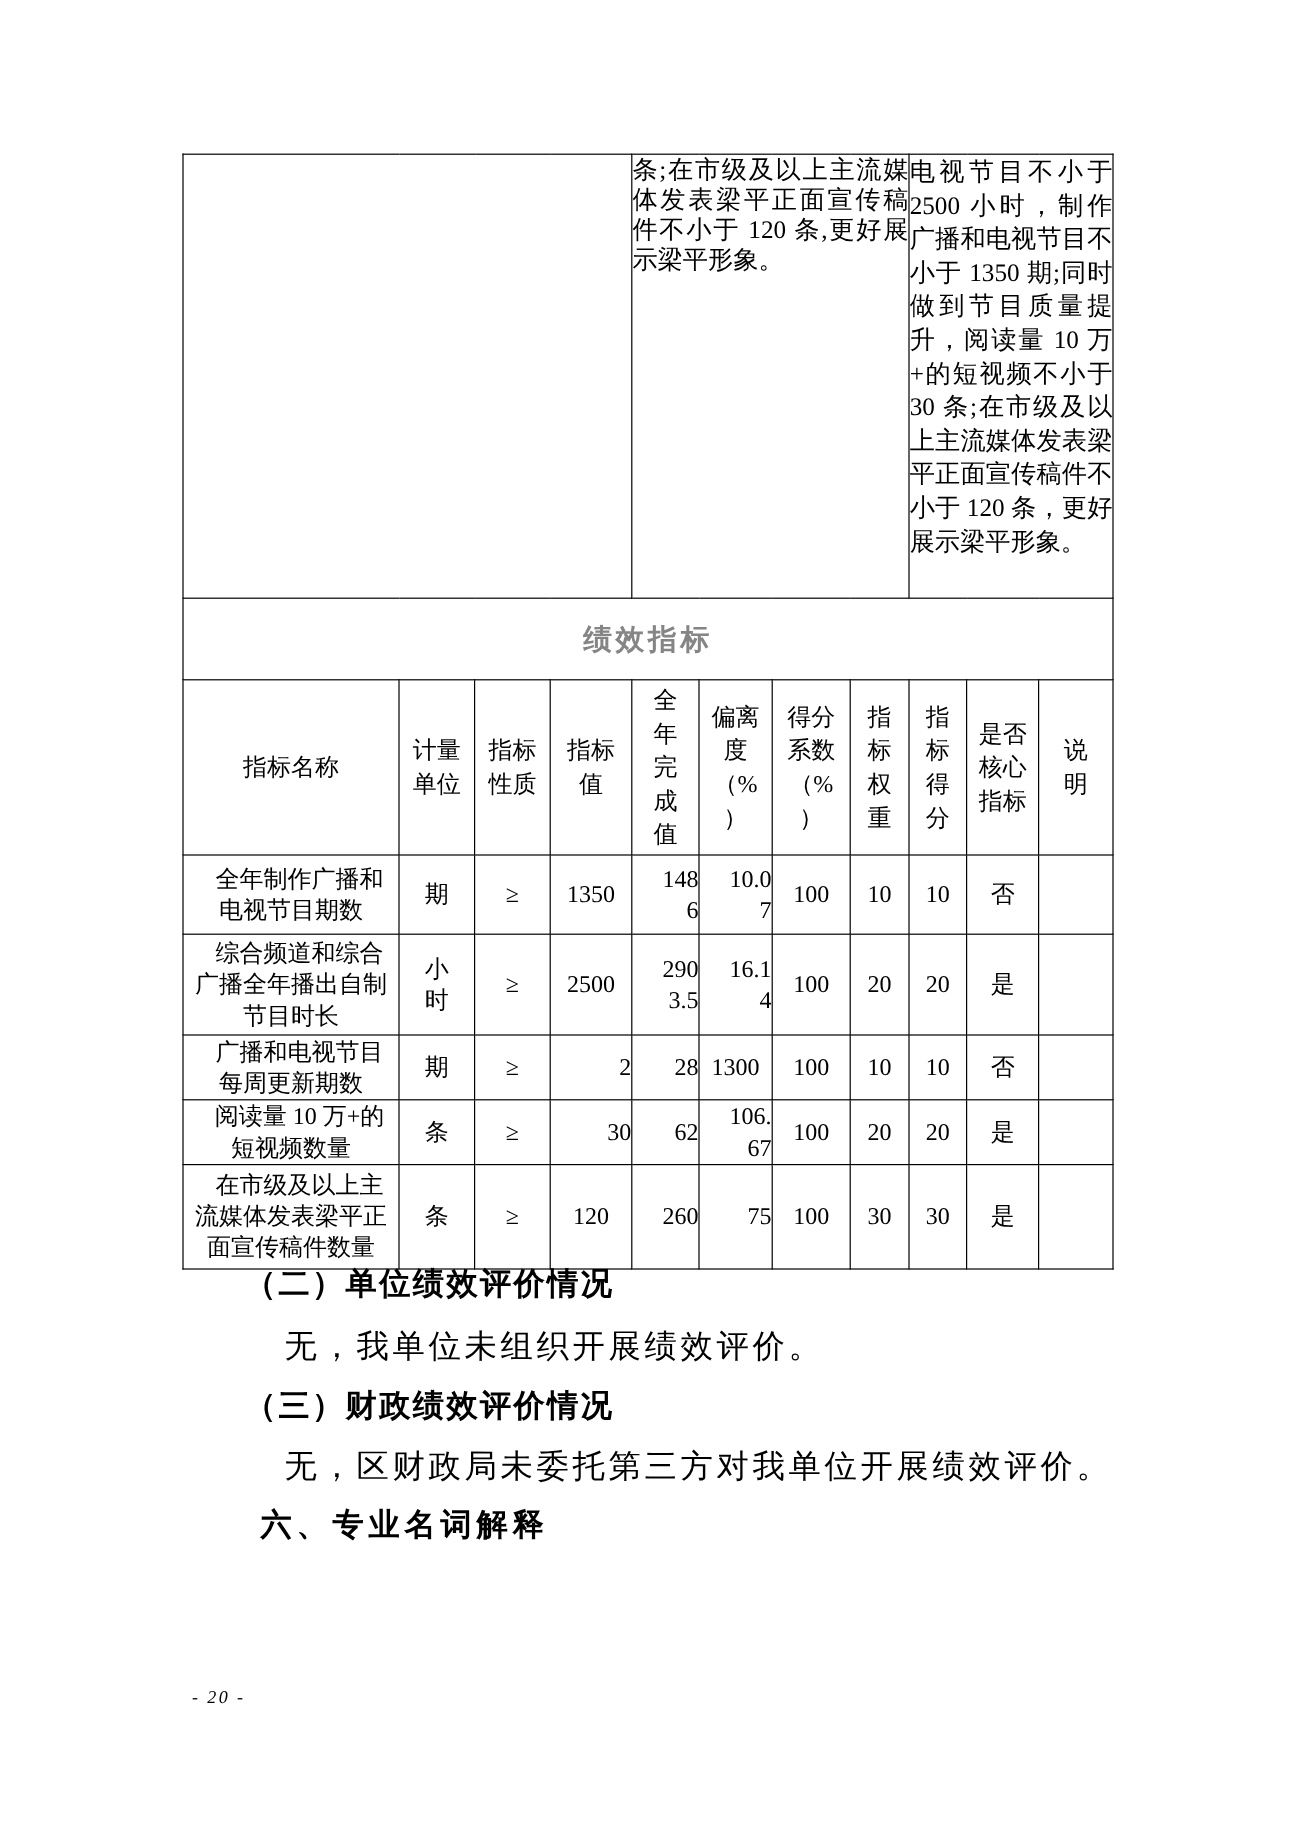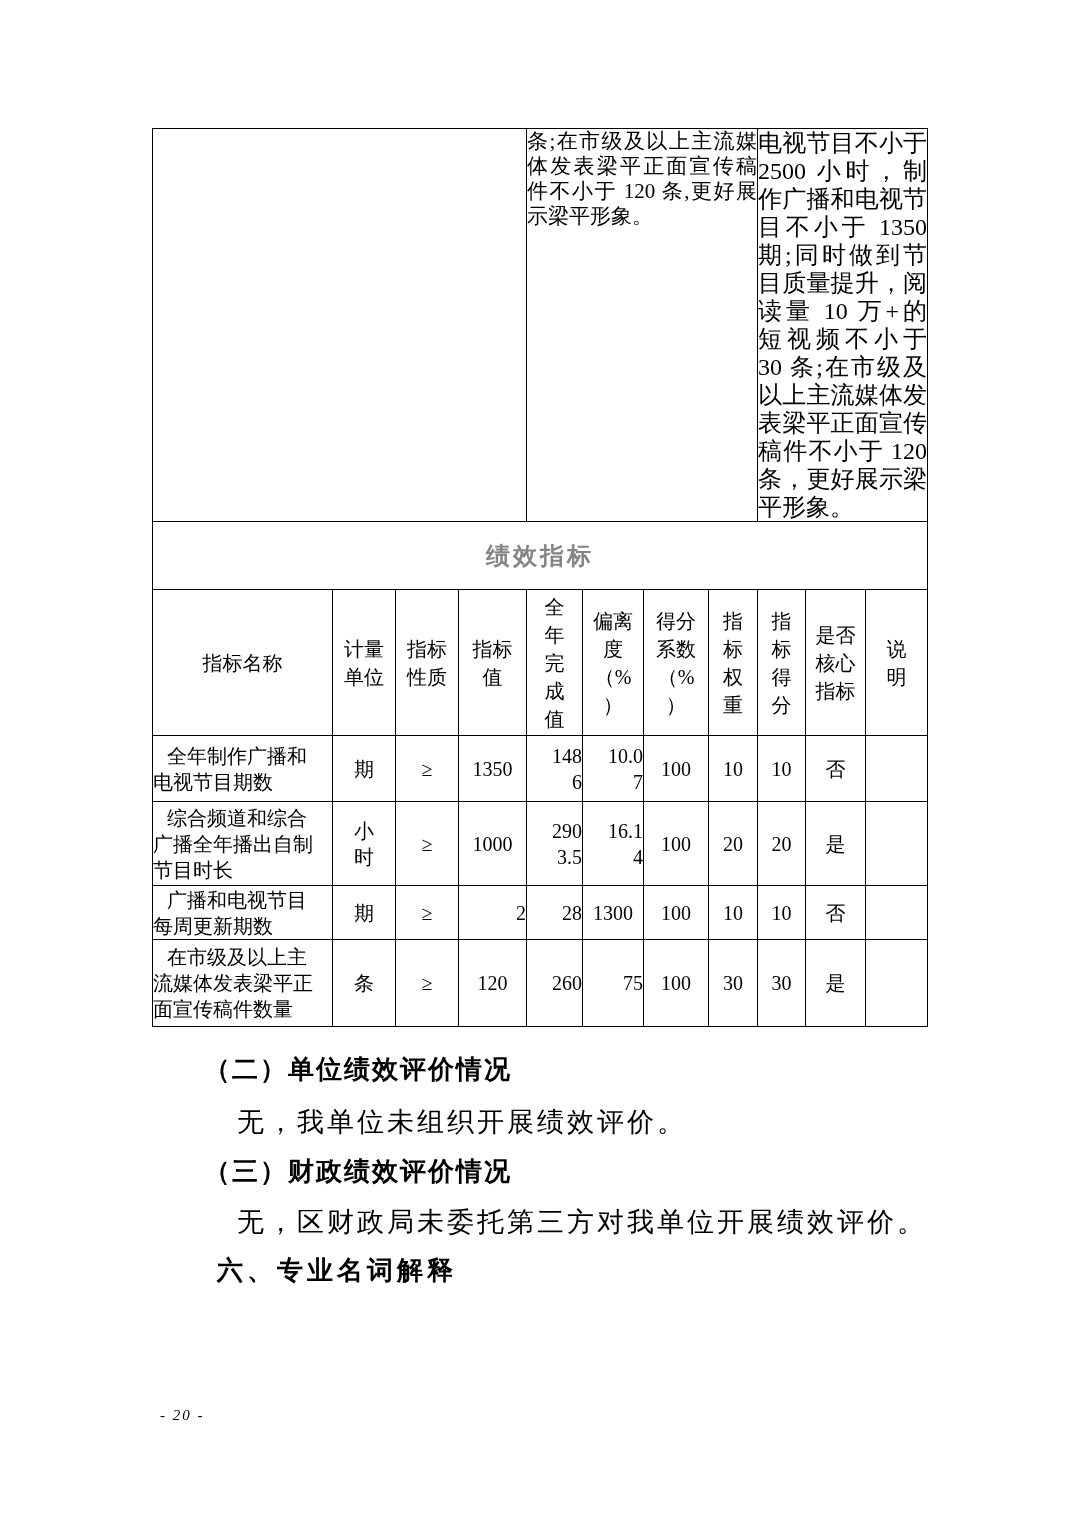--- a/index.html
+++ b/index.html
@@ -24,21 +24,21 @@
     overflow:hidden;
   }
   tr.row-cont{height:370px;}
   tr.row-cont td{vertical-align:top;}
   td.cont-mid{
     font-size:21px;line-height:25px;
     padding:6px 7px 0 10px;
     text-align:justify;
   }
   td.cont-right{
-    font-size:24px;line-height:28px;
+    font-size:21px;line-height:28px;
     padding:4px 5px 0 9px;
     text-align:justify;
   }
   tr.row-title{height:68px;}
   tr.row-title td{
     text-align:center;
     font-family:"Liberation Sans","DejaVu Sans",sans-serif;
     font-weight:bold;
     font-size:24px;
     letter-spacing:3px;
@@ -46,21 +46,21 @@
   tr.row-head{height:146px;}
   tr.row-head td{
     white-space:pre-line;
     text-align:center;
     font-size:20px;line-height:28px;
   }
   td.cell{
     font-size:20px;line-height:26px;
     white-space:pre-line;
   }
-  td.name{text-align:left;padding:0 2px;text-indent:14px;}
+  td.name{text-align:center;padding:0 2px;text-indent:14px;}
   td.al{text-align:right;padding-left:9px;}
   td.ar{text-align:right;padding-right:8px;}
   td.ac{text-align:center;}
   
   .sec{position:absolute;white-space:nowrap;line-height:1.2;}
   .h2{
     left:204px;
     font-weight:bold;
     font-size:26px;letter-spacing:2px;
   }
@@ -160,21 +160,21 @@
           <td class="cell ac">否</td>
           <td class="cell ac"></td>
         </tr>
         <tr style="height: 84px;">
           <td class="cell name">综合频道和综合
 广播全年播出自制
 节目时长</td>
           <td class="cell ac">小
 时</td>
           <td class="cell ac">≥</td>
-          <td class="cell ac">1000</td>
+          <td class="cell ac">2500</td>
           <td class="cell al">290
 3.5</td>
           <td class="cell al">16.1
 4</td>
           <td class="cell ac">100</td>
           <td class="cell ac">20</td>
           <td class="cell ac">20</td>
           <td class="cell ac">是</td>
           <td class="cell ac"></td>
         </tr>
@@ -183,20 +183,35 @@
 每周更新期数</td>
           <td class="cell ac">期</td>
           <td class="cell ac">≥</td>
           <td class="cell ar">2</td>
           <td class="cell al">28</td>
           <td class="cell ac">1300</td>
           <td class="cell ac">100</td>
           <td class="cell ac">10</td>
           <td class="cell ac">10</td>
           <td class="cell ac">否</td>
+          <td class="cell ac"></td>
+        </tr>
+        <tr style="height: 54px;">
+          <td class="cell name">阅读量 10 万+的
+短视频数量</td>
+          <td class="cell ac">条</td>
+          <td class="cell ac">≥</td>
+          <td class="cell ar">30</td>
+          <td class="cell al">62</td>
+          <td class="cell al">106.
+67</td>
+          <td class="cell ac">100</td>
+          <td class="cell ac">20</td>
+          <td class="cell ac">20</td>
+          <td class="cell ac">是</td>
           <td class="cell ac"></td>
         </tr>
         <tr style="height: 87px;">
           <td class="cell name">在市级及以上主
 流媒体发表梁平正
 面宣传稿件数量</td>
           <td class="cell ac">条</td>
           <td class="cell ac">≥</td>
           <td class="cell ac">120</td>
           <td class="cell al">260</td>

